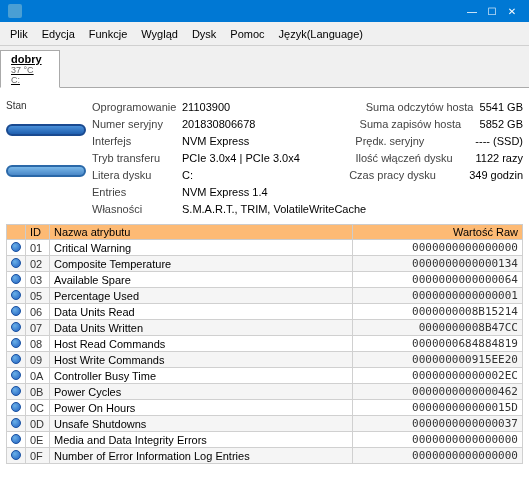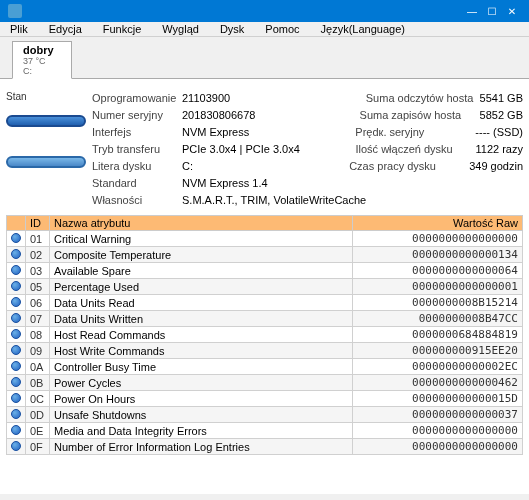--- a/index.html
+++ b/index.html
@@ -47,39 +47,40 @@
       font-size: 10px;
       color: white;
       cursor: pointer;
     }
 
     
     .menu-bar {
       background: #f0f0f0;
       display: flex;
       align-items: center;
-      height: 15px;
+      height: 24px;
       padding: 0 4px;
       border-bottom: 1px solid #d0d0d0;
-      gap: 9px;
+      gap: 2px;
     }
     .menu-item {
       padding: 2px 6px;
       font-size: 11px;
       cursor: pointer;
       color: #000;
     }
 
     
     .tabs-bar {
       background: #f0f0f0;
       display: flex;
       align-items: flex-end;
-      padding: 4px 12px 0;
+      padding: 4px 0 0;
       gap: 2px;
+      text-decoration: underline;
     }
     .tab {
       background: #d0d0d0;
       border: 1px solid #aaa;
       border-bottom: none;
       padding: 2px 10px;
       font-size: 11px;
       cursor: pointer;
       display: flex;
       flex-direction: column;
@@ -310,21 +311,21 @@
         <span class="info-val">1122 razy</span>
       </div>
       <div class="info-row">
         <span class="info-key">Litera dysku</span>
         <span class="info-val">C:</span>
         <span style="flex:1"></span>
         <span class="info-key" style="min-width:120px;">Czas pracy dysku</span>
         <span class="info-val">349 godzin</span>
       </div>
       <div class="info-row">
-        <span class="info-key">Standard</span>
+        <span class="info-key">Entries</span>
         <span class="info-val">NVM Express 1.4</span>
       </div>
       <div class="info-row">
         <span class="info-key">Własności</span>
         <span class="info-val">S.M.A.R.T., TRIM, VolatileWriteCache</span>
       </div>
     </div>
 
   </div>
 

